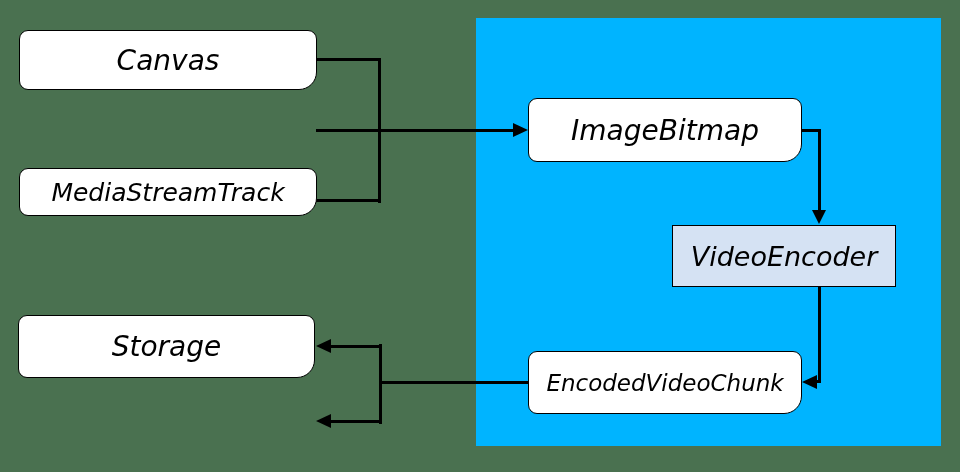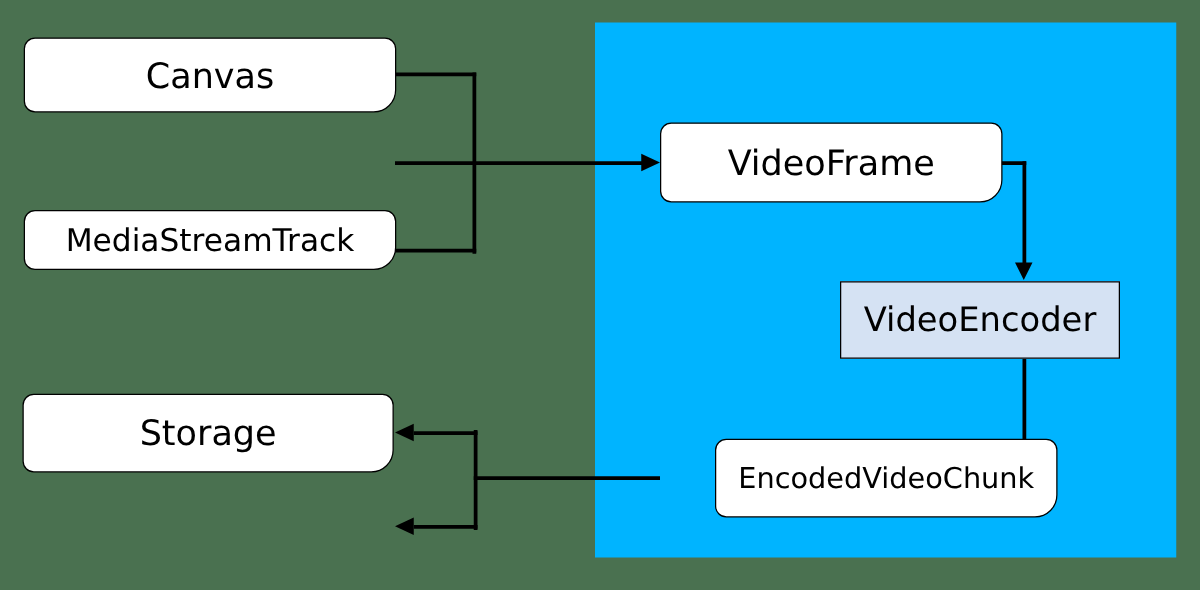--- a/index.html
+++ b/index.html
@@ -28,28 +28,29 @@
   }
   .node{
     position:absolute;
     box-sizing:border-box;
     background:var(--box-fill);
     border:1.5px solid var(--line);
     border-radius:9px 9px 18px 9px;
     display:flex;align-items:center;justify-content:center;
     color:var(--text);
     white-space:nowrap;
+    font-style:italic;
   }
   .node.sharp{border-radius:0;background:var(--encoder-fill);}
   .n-canvas            {left:19px; top:30px; width:298px;height:60px;font-size:28px;}
   .n-imagebitmap       {left:19px; top:98px; width:298px;height:63px;font-size:28px;}
   .n-mediastreamtrack  {left:19px; top:168px;width:298px;height:48px;font-size:25px;}
   .n-videoframe        {left:528px;top:98px; width:274px;height:64px;font-size:28px;}
   .n-videoencoder      {left:672px;top:225px;width:224px;height:62px;font-size:27px;}
-  .n-encodedvideochunk {left:528px;top:351px;width:274px;height:63px;font-size:23px;margin-left:44px;}
+  .n-encodedvideochunk {left:528px;top:351px;width:274px;height:63px;font-size:23px;}
   .n-storage           {left:18px; top:315px;width:297px;height:63px;font-size:28px;}
   .n-network           {left:18px; top:390px;width:297px;height:63px;font-size:28px;}
   .ln{position:absolute;background:var(--line);}
   .ah{position:absolute;width:0;height:0;}
   .ah-right{border-top:7px solid transparent;border-bottom:7px solid transparent;border-left:15px solid var(--line);}
   .ah-left {border-top:7px solid transparent;border-bottom:7px solid transparent;border-right:15px solid var(--line);}
   .ah-down {border-left:7px solid transparent;border-right:7px solid transparent;border-top:14px solid var(--line);}
   
   .c1 {left:316px;top:58px;  width:65px; height:3px;}  
   .c2 {left:378px;top:58px;  width:3px;  height:145px;}
@@ -94,21 +95,21 @@
   <div class="ln c11"></div>
   <div class="ah ah-left a11"></div>
 
   <div class="node n-canvas">
     <span>Canvas</span>
   </div>
   <div class="node n-mediastreamtrack">
     <span>MediaStreamTrack</span>
   </div>
   <div class="node n-videoframe">
-    <span>VideoFrame</span>
+    <span>ImageBitmap</span>
   </div>
   <div class="node sharp n-videoencoder">
     <span>VideoEncoder</span>
   </div>
   <div class="node n-encodedvideochunk">
     <span>EncodedVideoChunk</span>
   </div>
   <div class="node n-storage">
     <span>Storage</span>
   </div>

